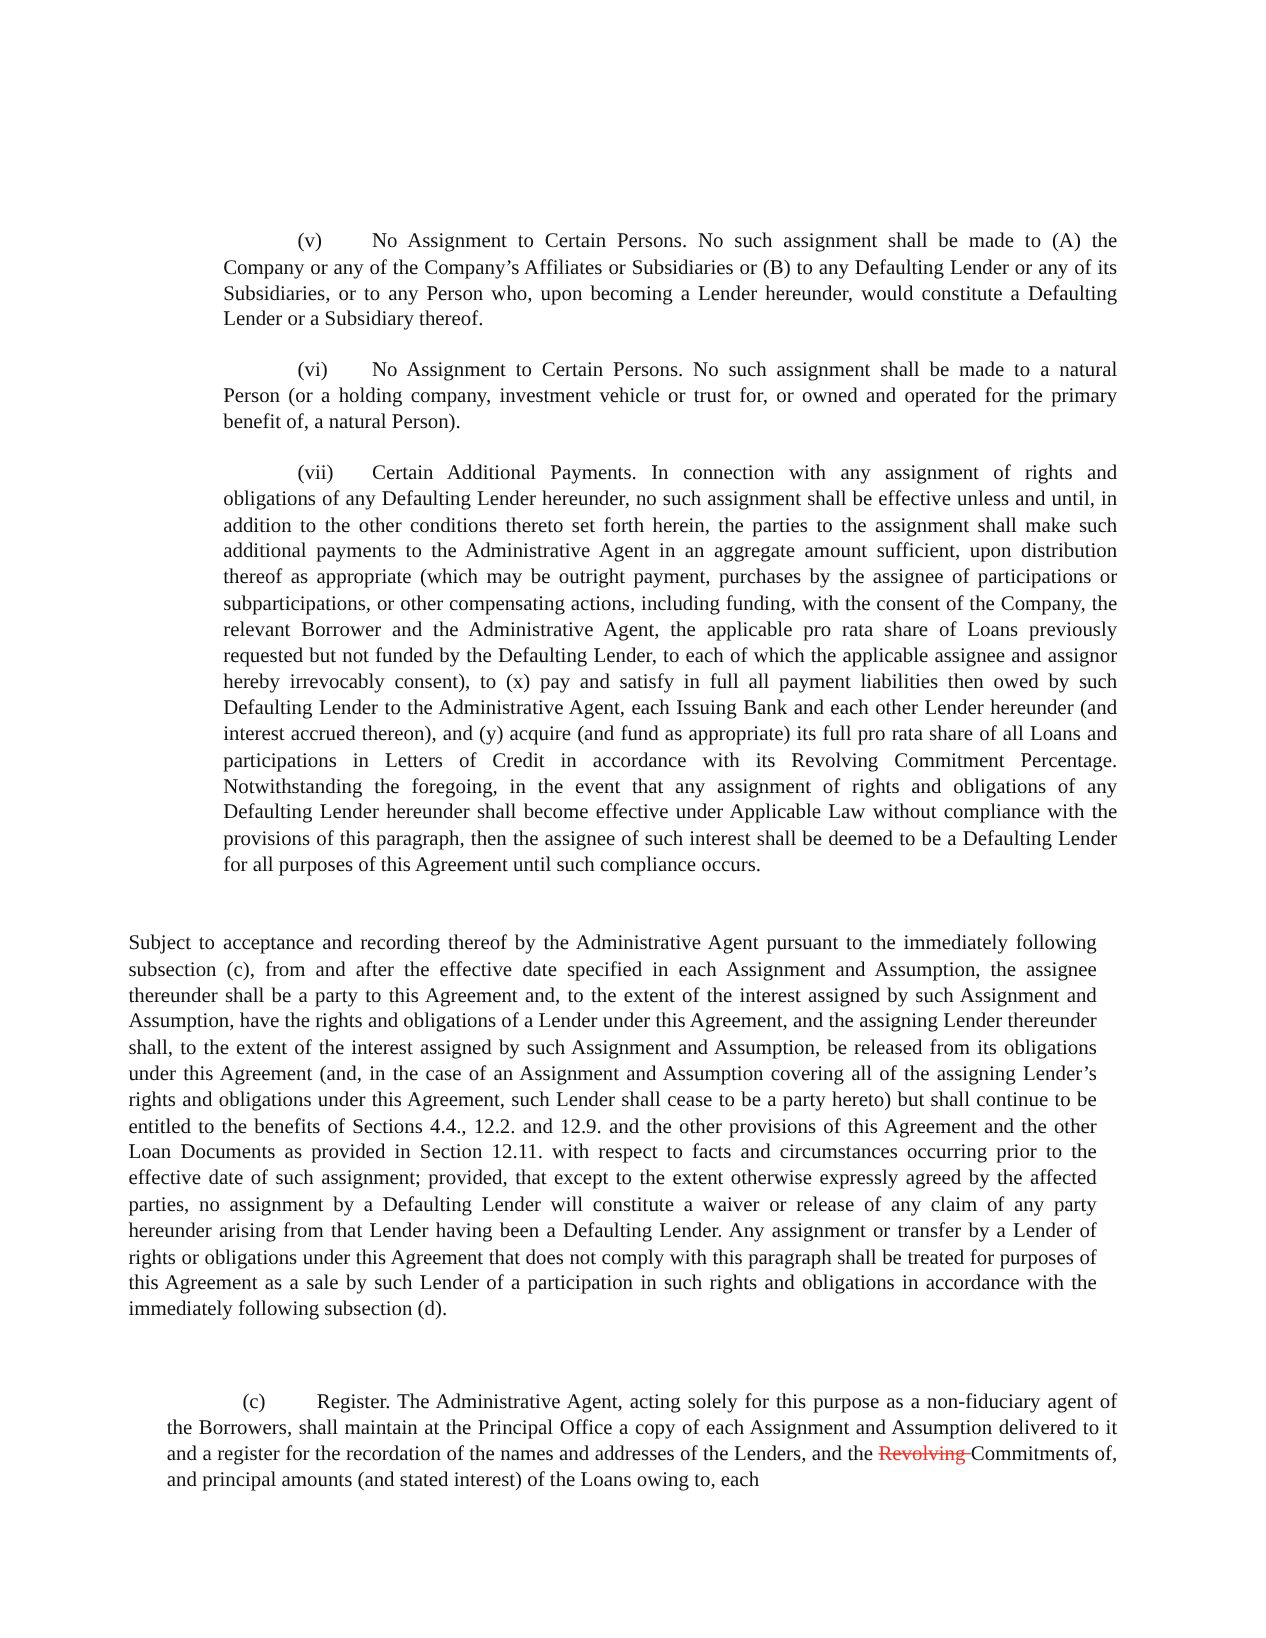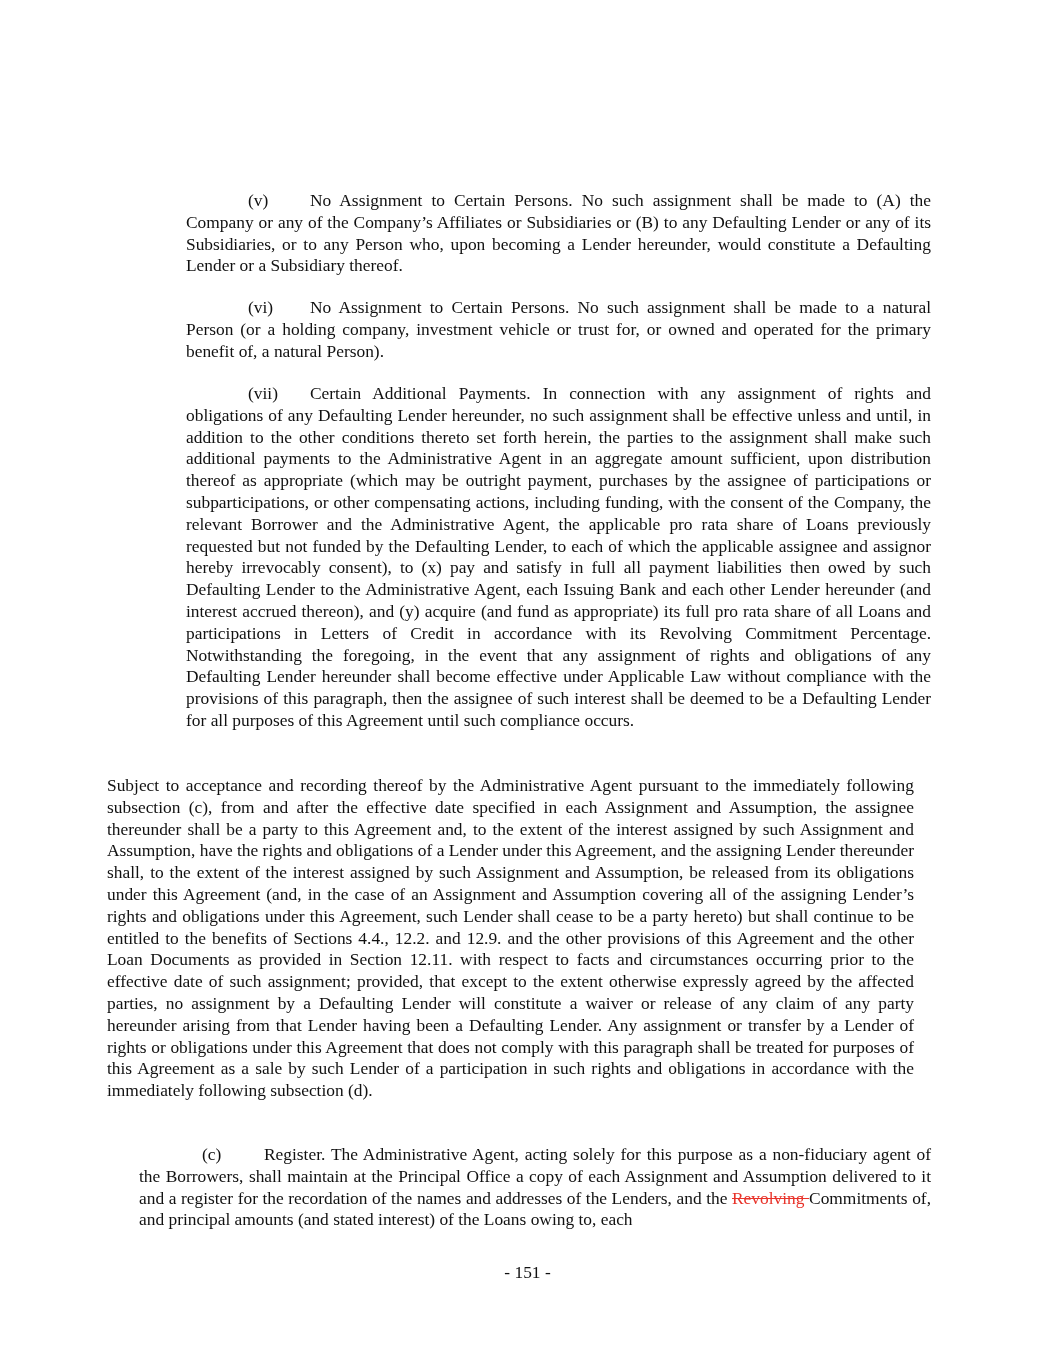--- a/index.html
+++ b/index.html
@@ -5,21 +5,21 @@
   html, body { margin: 0; padding: 0; background: #ffffff; }
   body { width: 1055px; height: 1365px; position: relative; overflow: hidden; }
   .page {
     position: absolute; left: 0; top: 0; width: 1055px; height: 1365px;
     font-family: "Liberation Serif", "DejaVu Serif", serif;
     font-size: 17.4px; line-height: 21.8px; color: #111;
   }
   p { margin: 0; text-align: justify; text-align-last: left; }
   .ind { position: absolute; left: 186px; width: 745px; }
   .full { position: absolute; left: 107px; width: 807px; }
-  .c-block { position: absolute; left: 139px; width: 792px; }
+  .c-block { position: absolute; left: 139px; width: 792px; margin-top: 13px; }
   .first-indent { text-indent: 62px; }
   .num { display: inline-block; width: 62px; text-indent: 0; }
   .u { text-underline-offset: 2px; }
   .strike { color: #e8332a; text-decoration: line-through; }
   .footer { position: absolute; top: 1262px; left: 0; width: 1055px; text-align: center; }
 </style>
 </head>
 <body>
 
 <div class="page">
@@ -28,14 +28,13 @@
   <p class="ind first-indent" style="top:190px;"><span class="num">(v)</span><span class="u">No Assignment to Certain Persons</span><span>.  No such assignment shall be made to (A) the Company or any of the Company’s Affiliates or Subsidiaries or (B) to any Defaulting Lender or any of its Subsidiaries, or to any Person who, upon becoming a Lender hereunder, would constitute a Defaulting Lender or a Subsidiary thereof.</span></p>
 
   <p class="ind first-indent" style="top:297px;"><span class="num">(vi)</span><span class="u">No Assignment to Certain Persons</span><span>.  No such assignment shall be made to a natural Person (or a holding company, investment vehicle or trust for, or owned and operated for the primary benefit of, a natural Person).</span></p>
 
   <p class="ind first-indent" style="top:383px;"><span class="num">(vii)</span><span class="u">Certain Additional Payments</span><span>.  In connection with any assignment of rights and obligations of any Defaulting Lender hereunder, no such assignment shall be effective unless and until, in addition to the other conditions thereto set forth herein, the parties to the assignment shall make such additional payments to the Administrative Agent in an aggregate amount sufficient, upon distribution thereof as appropriate (which may be outright payment, purchases by the assignee of participations or subparticipations, or other compensating actions, including funding, with the consent of the Company, the relevant Borrower and the Administrative Agent, the applicable pro rata share of Loans previously requested but not funded by the Defaulting Lender, to each of which the applicable assignee and assignor hereby irrevocably consent), to (x) pay and satisfy in full all payment liabilities then owed by such Defaulting Lender to the Administrative Agent, each Issuing Bank and each other Lender hereunder (and interest accrued thereon), and (y) acquire (and fund as appropriate) its full pro rata share of all Loans and participations in Letters of Credit in accordance with its Revolving Commitment Percentage.  Notwithstanding the foregoing, in the event that any assignment of rights and obligations of any Defaulting Lender hereunder shall become effective under Applicable Law without compliance with the provisions of this paragraph, then the assignee of such interest shall be deemed to be a Defaulting Lender for all purposes of this Agreement until such compliance occurs.</span></p>
 
   <p class="full" style="top:775px;"><span>Subject to acceptance and recording thereof by the Administrative Agent pursuant to the immediately following subsection (c), from and after the effective date specified in each Assignment and Assumption, the assignee thereunder shall be a party to this Agreement and, to the extent of the interest assigned by such Assignment and Assumption, have the rights and obligations of a Lender under this Agreement, and the assigning Lender thereunder shall, to the extent of the interest assigned by such Assignment and Assumption, be released from its obligations under this Agreement (and, in the case of an Assignment and Assumption covering all of the assigning Lender’s rights and obligations under this Agreement, such Lender shall cease to be a party hereto) but shall continue to be entitled to the benefits of Sections 4.4., 12.2. and 12.9. and the other provisions of this Agreement and the other Loan Documents as provided in Section 12.11. with respect to facts and circumstances occurring prior to the effective date of such assignment; </span><span class="u">provided</span><span>, that except to the extent otherwise expressly agreed by the affected parties, no assignment by a Defaulting Lender will constitute a waiver or release of any claim of any party hereunder arising from that Lender having been a Defaulting Lender.  Any assignment or transfer by a Lender of rights or obligations under this Agreement that does not comply with this paragraph shall be treated for purposes of this Agreement as a sale by such Lender of a participation in such rights and obligations in accordance with the immediately following subsection (d).</span></p>
 
   <p class="c-block" style="top:1144px; text-indent:63px;"><span class="num">(c)</span><span class="u">Register</span><span>.  The Administrative Agent, acting solely for this purpose as a non-fiduciary agent of the Borrowers, shall maintain at the Principal Office a copy of each Assignment and Assumption delivered to it and a register for the recordation of the names and addresses of the Lenders, and the </span><span class="strike">Revolving </span><span>Commitments of, and principal amounts (and stated interest) of the Loans owing to, each</span></p>
 
-  <div class="footer">- 151 -</div>
 </div>
 
 </body></html>

